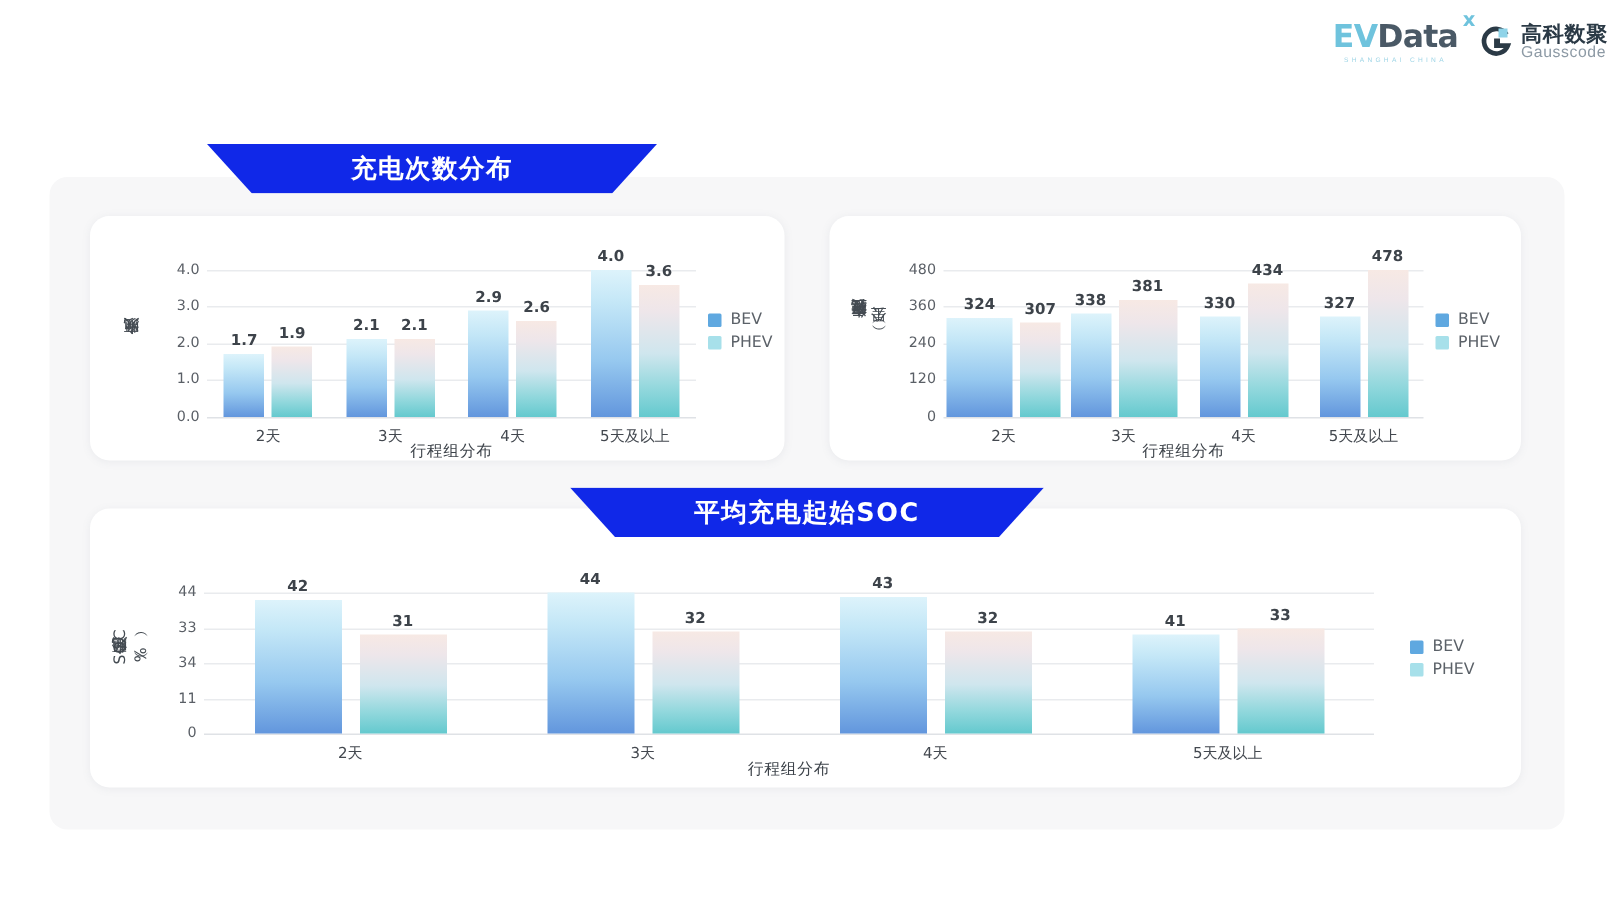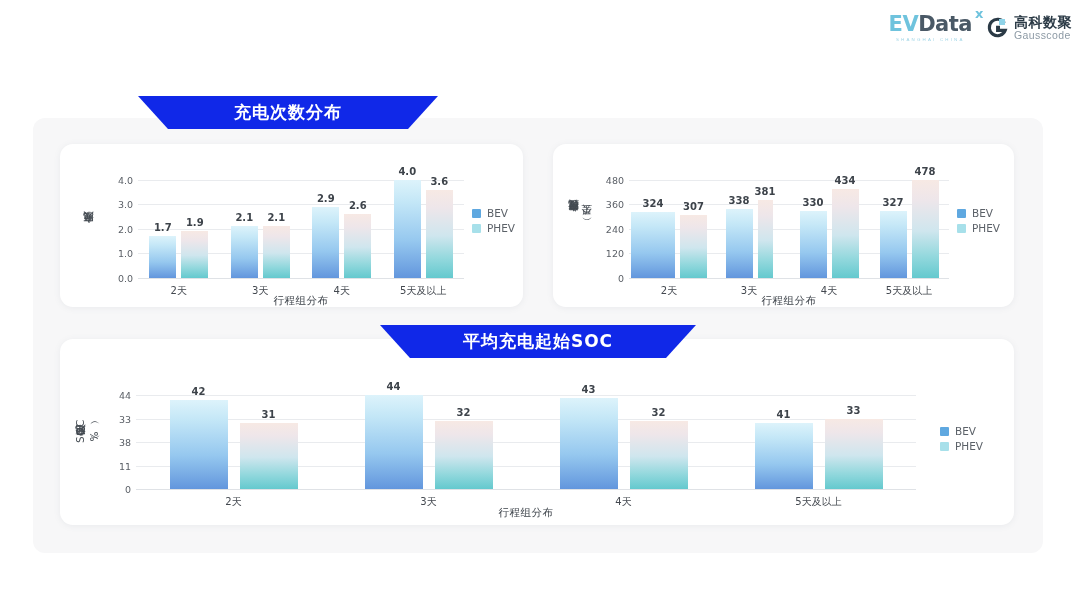--- a/index.html
+++ b/index.html
@@ -206,21 +206,21 @@
             <div class="bar phev" style="width: 27px; height: 62.7955px;">
               <span class="bar-val" style="top: -14px;">307</span>
             </div>
           </div>
         </div>
         <div class="group" style="left: 80px; width: 80px; height: 108px;">
           <div class="bar-wrap" style="gap: 5px;">
             <div class="bar bev" style="width: 27px; height: 69.1364px;">
               <span class="bar-val" style="top: -14px;">338</span>
             </div>
-            <div class="bar phev" style="width: 15px; height: 77.9318px;">
+            <div class="bar phev" style="width: 39px; height: 77.9318px;">
               <span class="bar-val" style="top: -14px;">381</span>
             </div>
           </div>
         </div>
         <div class="group" style="left: 160px; width: 80px; height: 108px;">
           <div class="bar-wrap" style="gap: 5px;">
             <div class="bar bev" style="width: 27px; height: 67.5px;">
               <span class="bar-val" style="top: -14px;">330</span>
             </div>
             <div class="bar phev" style="width: 27px; height: 88.7727px;">
@@ -261,21 +261,21 @@
   <div class="card" id="card-3"></div>
   <div class="banner" id="banner-3">
     <span>平均充电起始SOC</span>
   </div>
   <div class="chart" id="chart-3" style="left:60px; top:339px; width:954px; height:186px;">
     <div class="ylabel" style="left:14px; top:46px; height:94px; width:14px;">充电起始SOC</div>
     <div class="ylabel" style="left:28px; top:80px; height:34px; width:13px;">（%）</div>
     <div id="c3-yticks">
         <div class="ytick" style="top: 150px; right: 883px;">0</div>
         <div class="ytick" style="top: 126.591px; right: 883px;">11</div>
-        <div class="ytick" style="top: 103.182px; right: 883px;">38</div>
+        <div class="ytick" style="top: 103.182px; right: 883px;">34</div>
         <div class="ytick" style="top: 79.7727px; right: 883px;">33</div>
         <div class="ytick" style="top: 56.3636px; right: 883px;">44</div>
       </div>
     <div class="plot" id="c3-plot" style="left:76px; top:47px; width:780px; height:103px;">
         <div class="axisline" style="top: 103px;"></div>
         <div class="gridline" style="top: 79.5909px;"></div>
         <div class="gridline" style="top: 56.1818px;"></div>
         <div class="gridline" style="top: 32.7727px;"></div>
         <div class="gridline" style="top: 9.36364px;"></div>
         <div class="group" style="left: 0px; width: 195px; height: 103px;">

